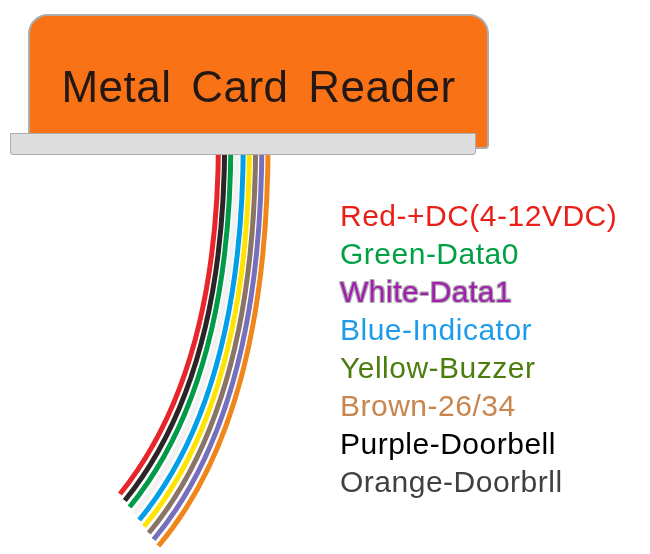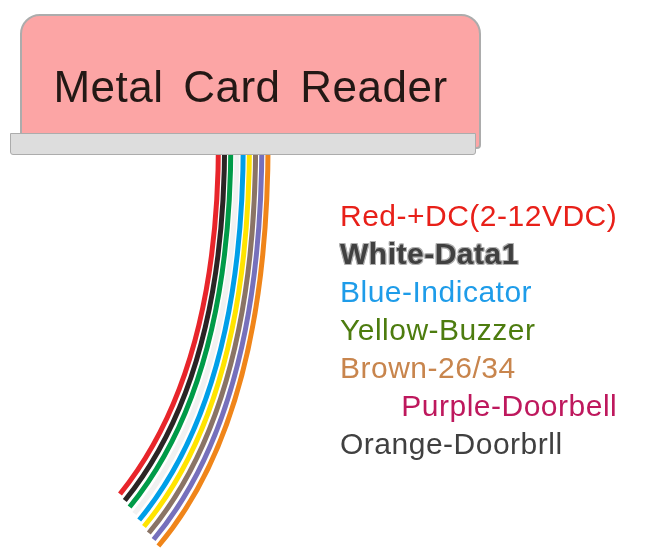--- a/index.html
+++ b/index.html
@@ -20,26 +20,26 @@
     position: absolute;
     left: 0;
     top: 0;
     width: 650px;
     height: 554px;
     z-index: 1;
   }
   
   .reader-body {
     position: absolute;
-    left: 20px;
+    left: 28px;
     top: 14px;
     width: 461px;
     height: 135px;
     box-sizing: border-box;
-    background: #fca5a5;
+    background: #f97316;
     border: 2px solid #acacac;
     border-radius: 20px 20px 4px 4px;
     z-index: 2;
     display: flex;
     align-items: center;
     justify-content: center;
   }
   .reader-title {
     font-size: 44px;
     color: #231815;
@@ -68,27 +68,26 @@
     z-index: 3;
     font-size: 30px;
     line-height: 38px;
     letter-spacing: 0.5px;
     white-space: nowrap;
   }
   .legend-line {
     height: 38px;
   }
   .legend-line.outlined {
-    color: #404040;
+    color: #a21caf;
     text-shadow:
       -1px -1px 0 #b0b0b0,  1px -1px 0 #b0b0b0,
       -1px  1px 0 #b0b0b0,  1px  1px 0 #b0b0b0,
       -1px  0   0 #b0b0b0,  1px  0   0 #b0b0b0,
        0   -1px 0 #b0b0b0,  0    1px 0 #b0b0b0;
-    font-weight: bold;
   }
 </style>
 </head>
 <body>
 
 <div id="stage">
 
   <svg id="cable-svg" viewBox="0 0 650 554" xmlns="http://www.w3.org/2000/svg">
       <path d="M 218.5 140 Q 218.5 372 120 494" fill="none" stroke="#e8252b" stroke-width="5" stroke-linecap="butt"></path>
       <path d="M 224.7 140 Q 224.7 377.5 124.8 500.5" fill="none" stroke="#2b2525" stroke-width="5" stroke-linecap="butt"></path>
@@ -101,22 +100,23 @@
       <path d="M 268.1 140 Q 268.1 416 158.4 546" fill="none" stroke="#f08519" stroke-width="5" stroke-linecap="butt"></path>
     </svg>
 
   <div class="reader-body">
     <div class="reader-title">Metal Card Reader</div>
   </div>
 
   <div class="reader-strip"></div>
 
   <div class="legend">
-    <div class="legend-line" style="color: rgb(232, 32, 25);">Red-+DC(2-12VDC)</div>
+    <div class="legend-line" style="color: rgb(232, 32, 25);">Red-+DC(4-12VDC)</div>
+    <div class="legend-line" style="color: rgb(0, 160, 68);">Green-Data0</div>
     <div class="legend-line outlined">White-Data1</div>
     <div class="legend-line" style="color: rgb(30, 156, 233);">Blue-Indicator</div>
     <div class="legend-line" style="color: #4d7c0f;">Yellow-Buzzer</div>
     <div class="legend-line" style="color: rgb(200, 133, 77);">Brown-26/34</div>
-    <div class="legend-line" style="color: #be185d; text-align: right;">Purple-Doorbell</div>
+    <div class="legend-line" style="color: #000000;">Purple-Doorbell</div>
     <div class="legend-line" style="color: #404040;">Orange-Doorbrll</div>
   </div>
 
 </div>
 
 </body></html>

